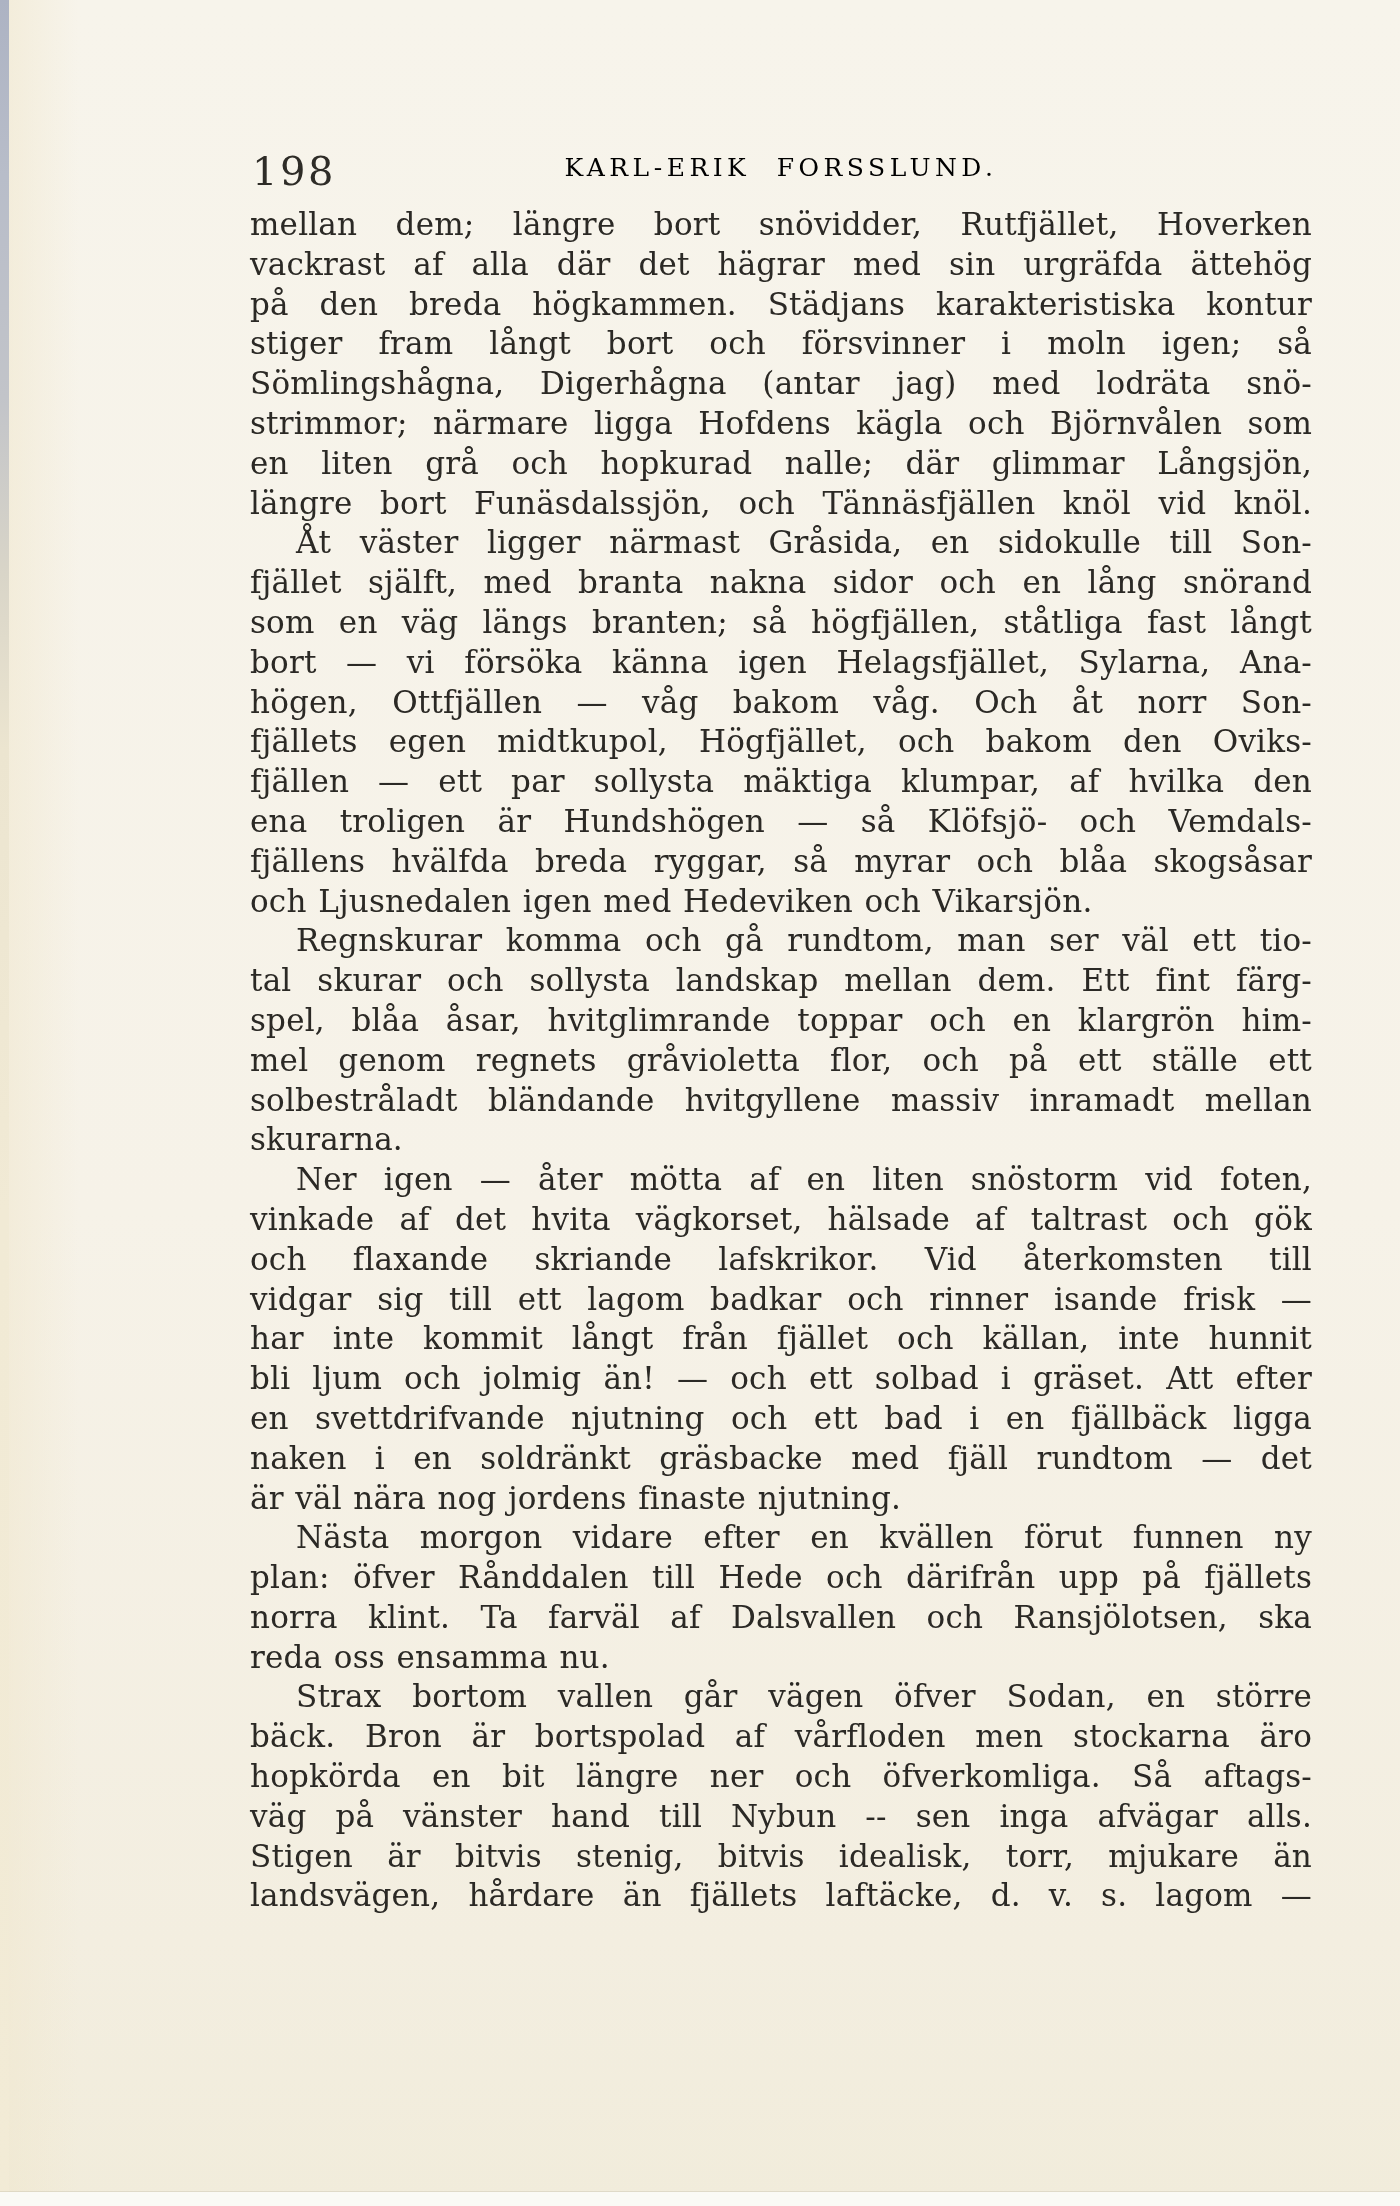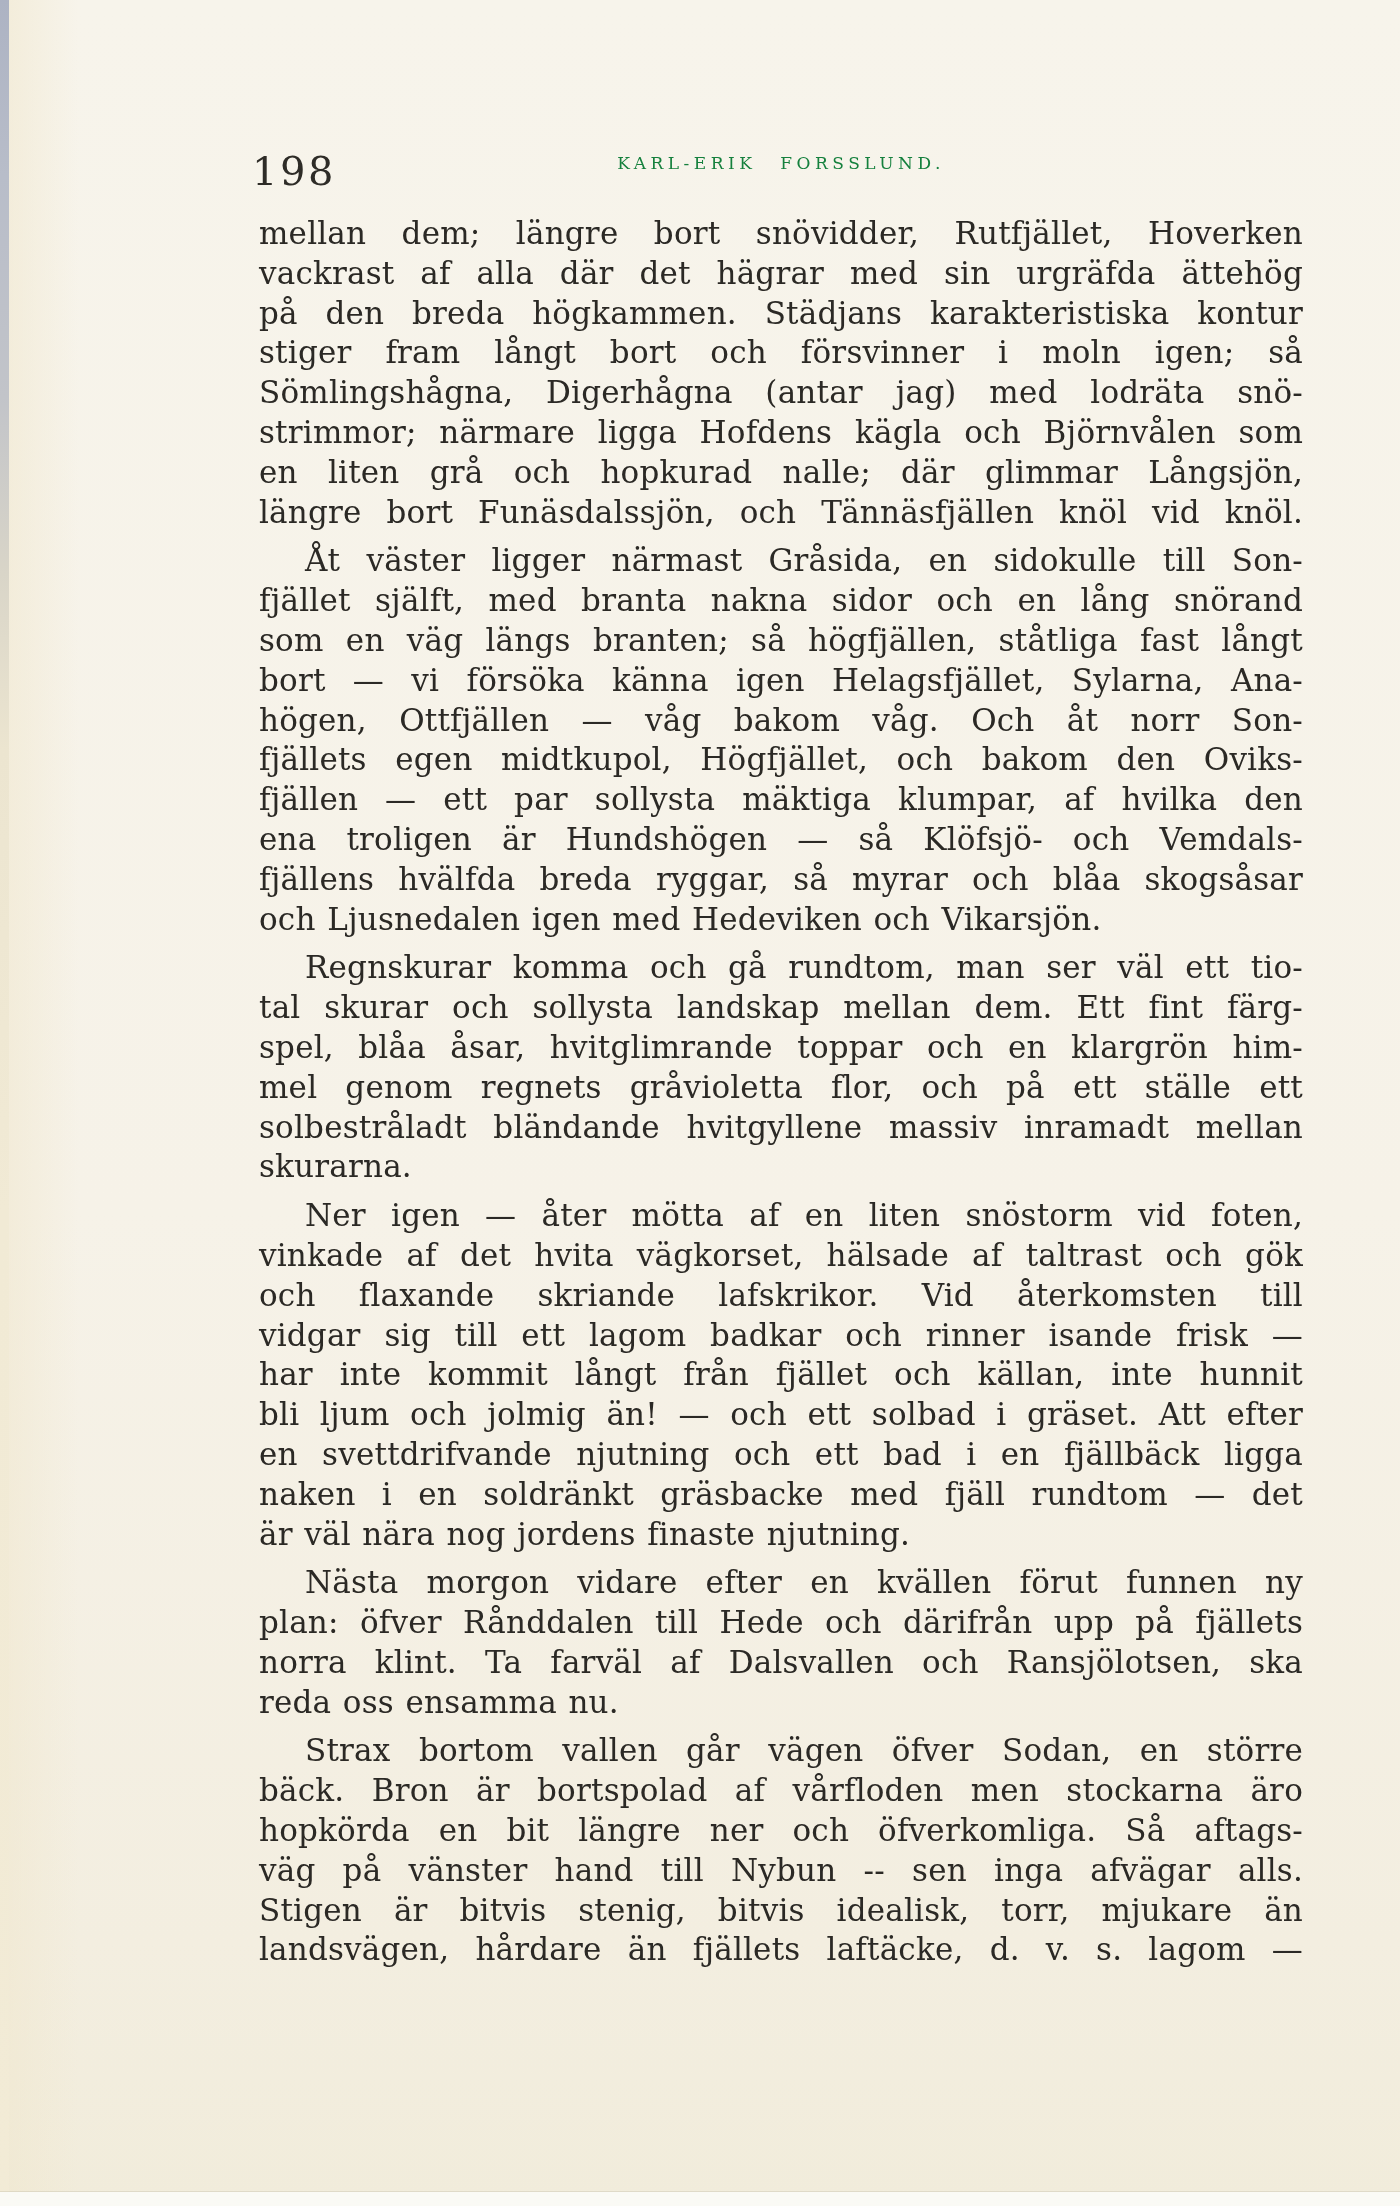--- a/index.html
+++ b/index.html
@@ -34,25 +34,25 @@
   .content {
     position: absolute; left: 250px; top: 148px; width: 1062px;
   }
   .page-header { position: relative; height: 57px; }
   .pagenum {
     position: absolute; left: 2px; top: 0;
     font-size: 40px; letter-spacing: 2.5px; color: #2e2c27;
   }
   .running-head {
     position: absolute; left: 50%; top: 5px; transform: translateX(-50%);
-    font-size: 17px; letter-spacing: 4.5px; word-spacing: 14px;
-    white-space: nowrap; color: #15803d;
+    font-size: 25px; letter-spacing: 4.5px; word-spacing: 14px;
+    white-space: nowrap; color: #000000;
   }
   .text-block { width: 100%; }
-  .para { margin: 9px; }
+  .para { margin: 0; }
   .line {
     font-size: 31px;
     line-height: 39.8px;
     height: 39.8px;
     letter-spacing: 0.2px;
     word-spacing: 1.5px;
     text-align: justify;
     text-align-last: justify;
     text-justify: inter-word;
   }

